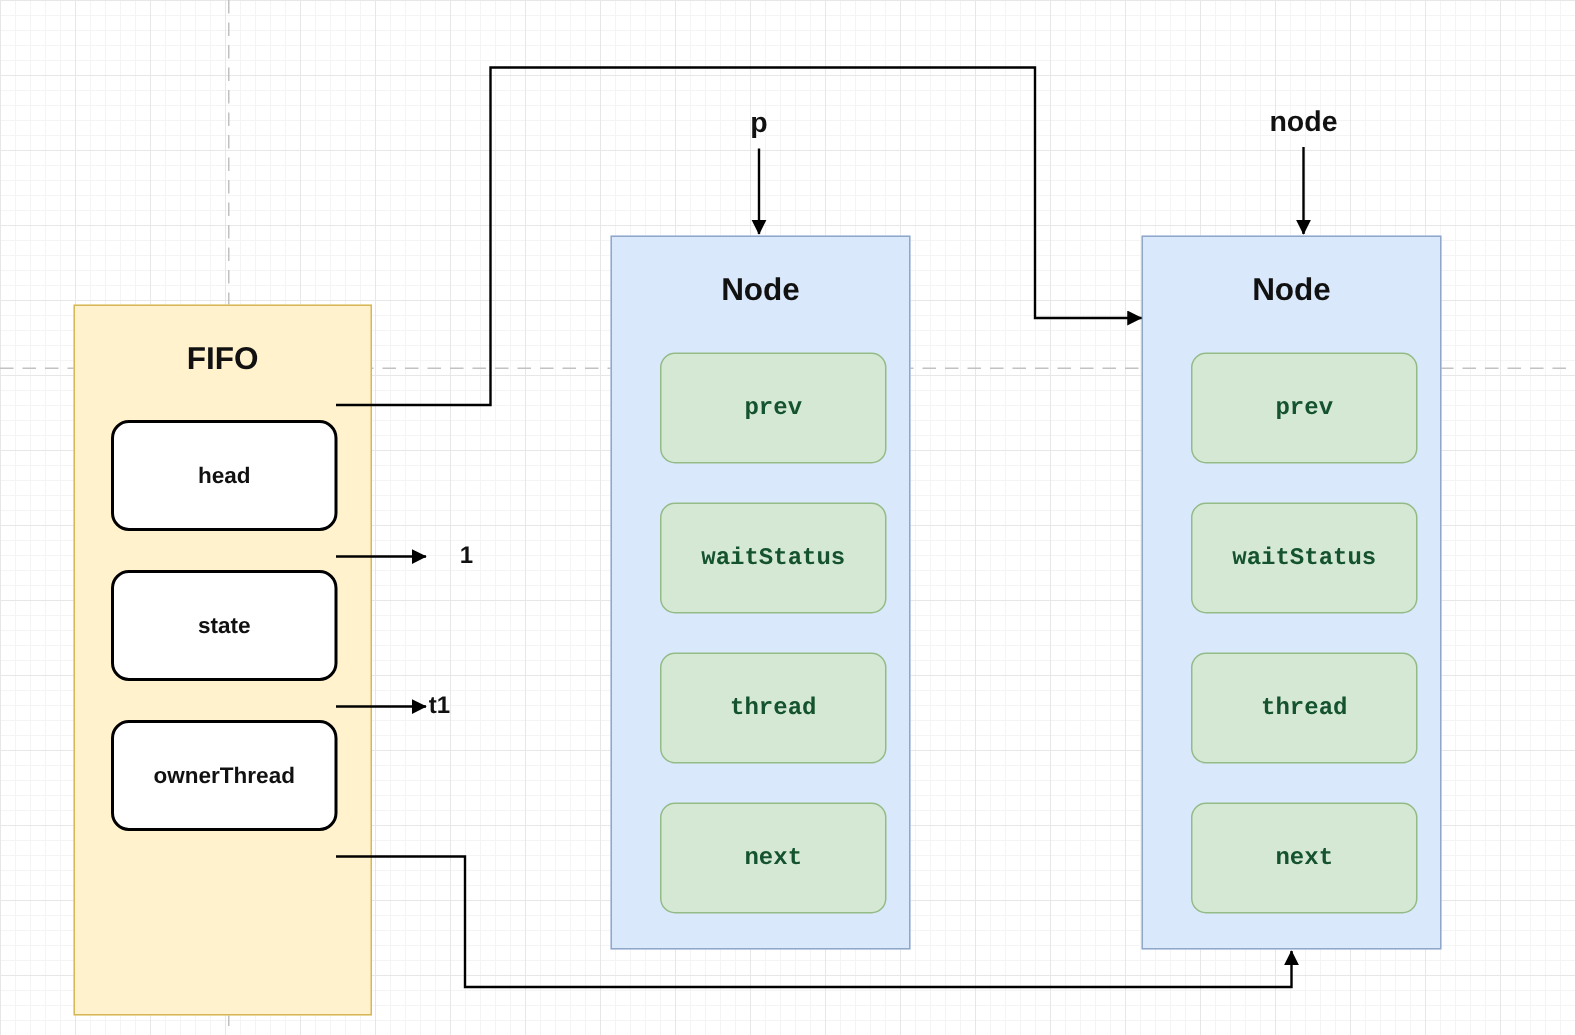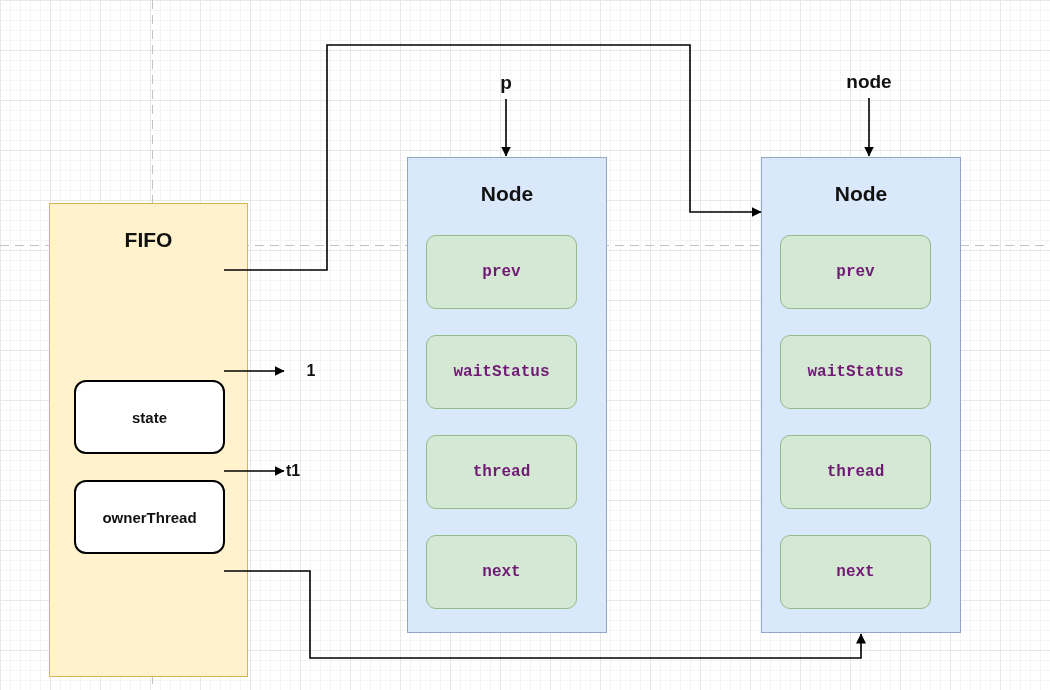--- a/index.html
+++ b/index.html
@@ -28,24 +28,24 @@
   .shape-title{
     margin-top:24px;text-align:center;font-size:21px;font-weight:bold;color:#111;
   }
   .field{
     position:absolute;left:24px;width:151px;height:74px;box-sizing:border-box;
     background:var(--field-fill);border:2px solid var(--field-border);border-radius:12px;
     display:flex;align-items:center;justify-content:center;
     font-size:15px;font-weight:bold;color:#111;
   }
   .slot{
-    position:absolute;left:18px;width:151px;height:74px;box-sizing:border-box;
+    position:absolute;left:32px;width:151px;height:74px;box-sizing:border-box;
     background:var(--slot-fill);border:1px solid var(--slot-border);border-radius:10px;
     display:flex;align-items:center;justify-content:center;
-    font-family:"Liberation Mono", monospace;font-size:16px;font-weight:bold;color:#701a75;
+    font-family:"Liberation Mono", monospace;font-size:16px;font-weight:bold;color:#14532d;
   }
   .float-label{
     position:absolute;transform:translateX(-50%);
     font-weight:bold;color:#111;white-space:nowrap;
   }
   .ptr{font-size:19px;}
   .val{font-size:16px;}
   .conn{stroke:var(--connector);stroke-width:1.6;fill:none;}
   .dashed{stroke:#c2c2c2;stroke-width:1;stroke-dasharray:9 6;fill:none;}
   #arrowhead path{fill:var(--connector);}
@@ -55,20 +55,21 @@
 
 <div class="canvas">
 
   <svg class="layer" width="1050" height="690" viewBox="0 0 1050 690">
     <line class="dashed" x1="152.5" y1="0" x2="152.5" y2="690"></line>
     <line class="dashed" x1="0" y1="245.5" x2="1050" y2="245.5"></line>
   </svg>
 
   <div class="shape fifo">
     <div class="shape-title">FIFO</div>
+    <div class="field" style="top:76px">head</div>
     <div class="field" style="top:176px">state</div>
     <div class="field" style="top:276px">ownerThread</div>
   </div>
 
   <div class="shape nodebox node1">
     <div class="shape-title">Node</div>
     <div class="slot" style="top:77px">prev</div>
     <div class="slot" style="top:177px">waitStatus</div>
     <div class="slot" style="top:277px">thread</div>
     <div class="slot" style="top:377px">next</div>

